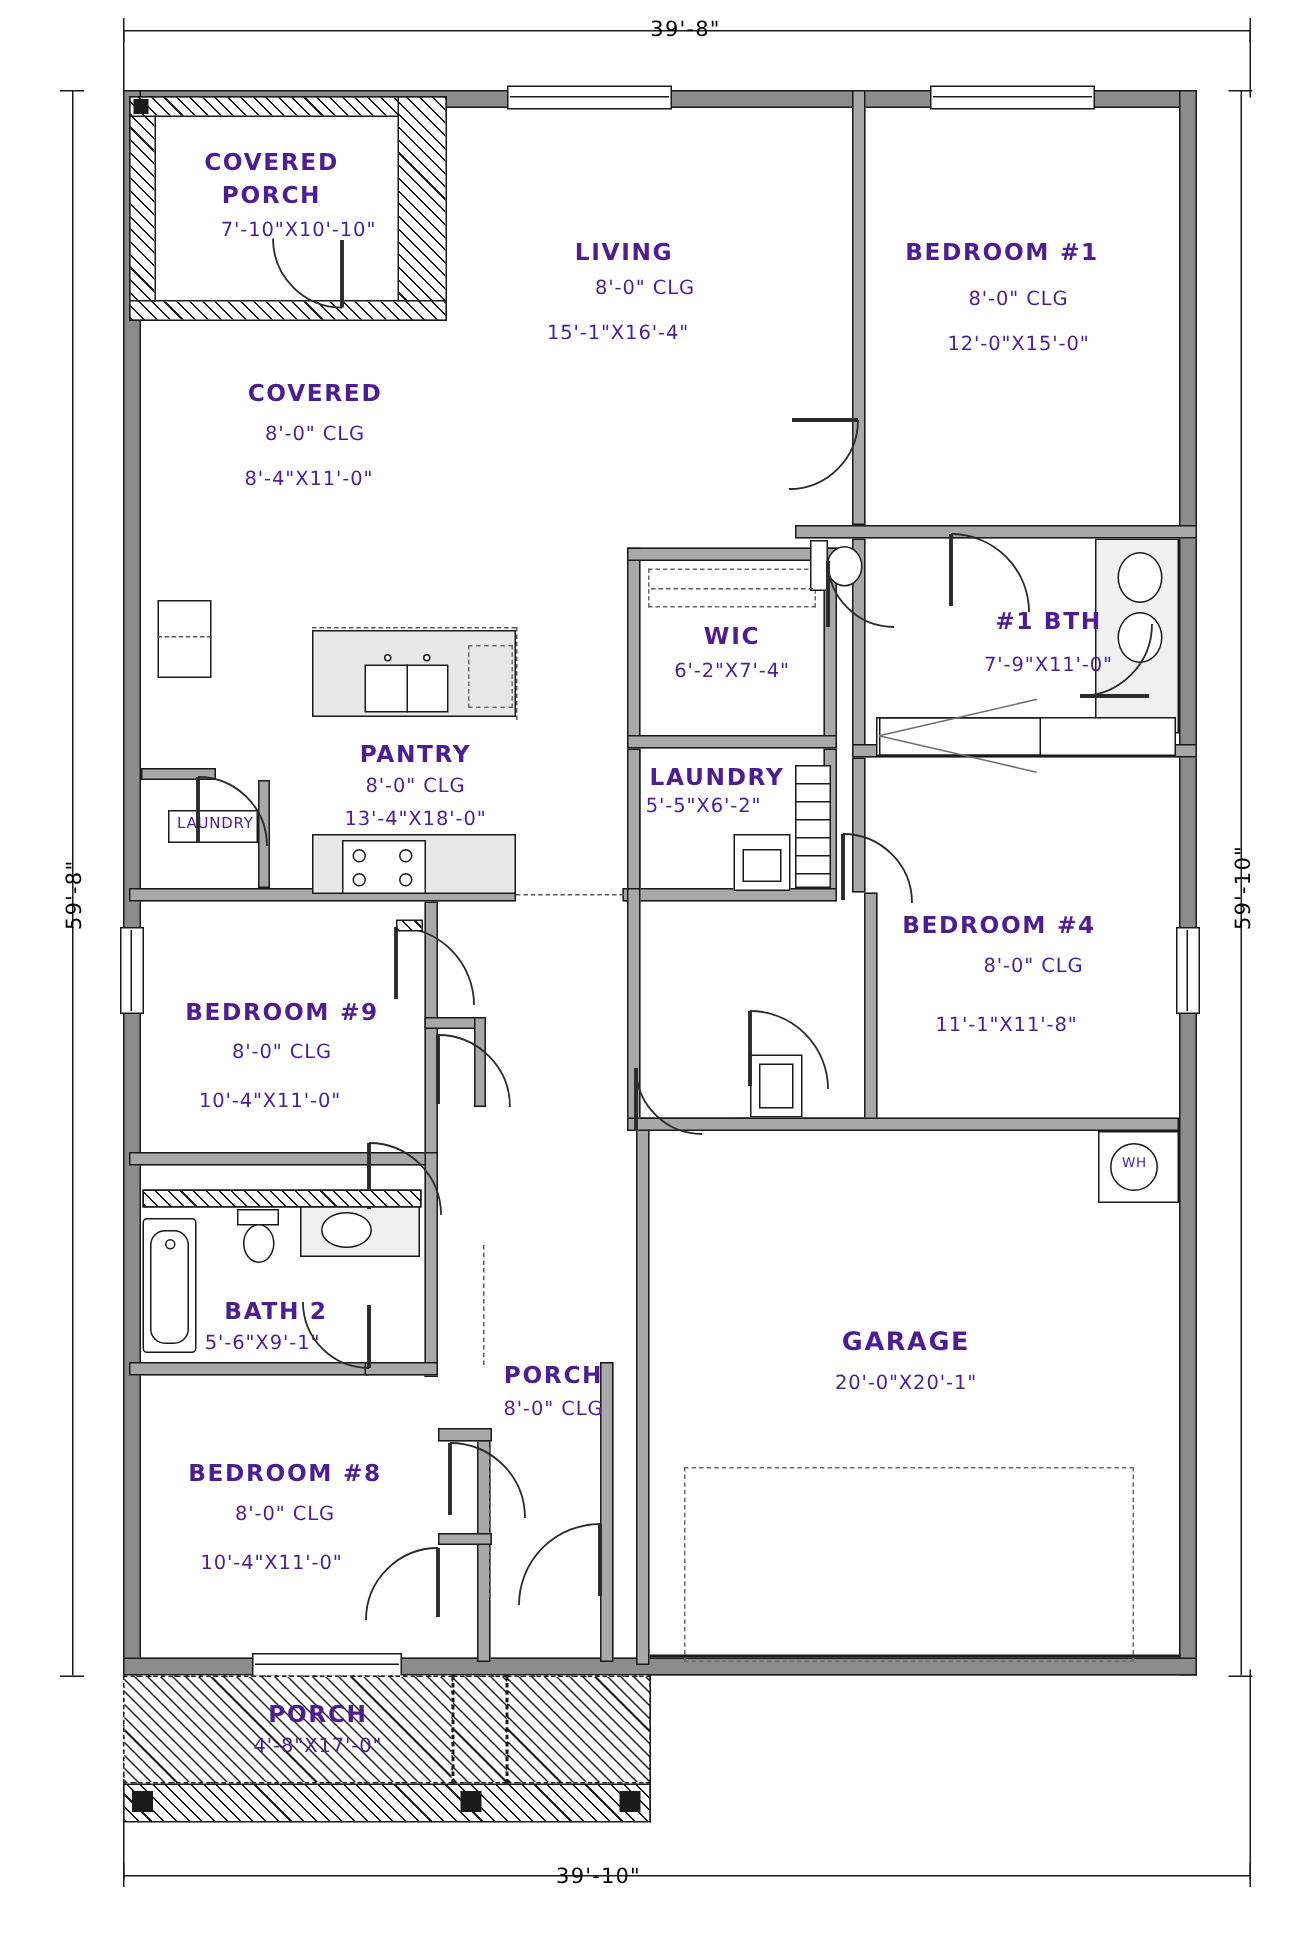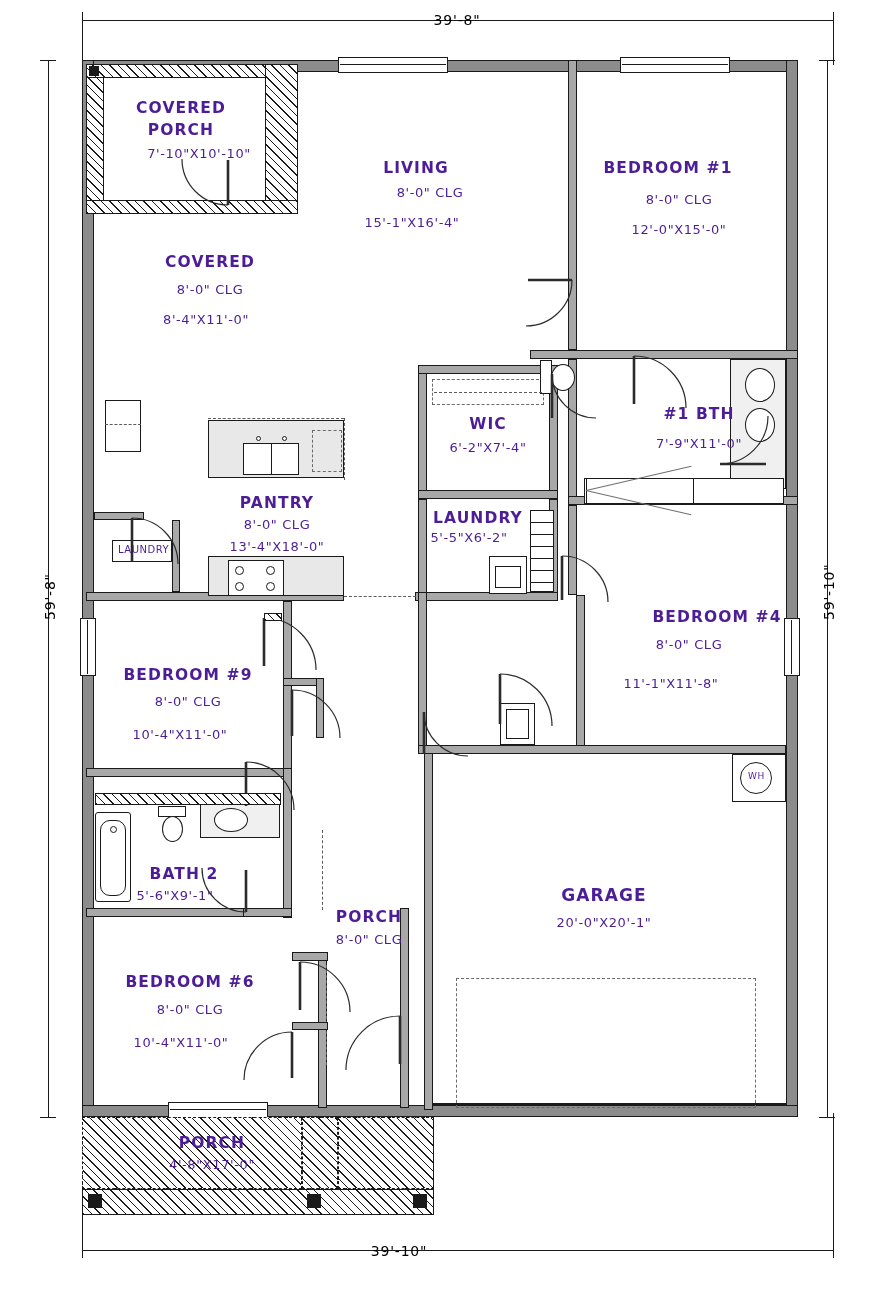--- a/index.html
+++ b/index.html
@@ -316,21 +316,21 @@
   <div class="lbl rm-name ctr" style="left:478px; top:509px;">LAUNDRY</div>
   <div class="lbl rm-sub ctr" style="left:469px; top:530px;">5'-5"X6'-2"</div>
 
   <div class="lbl rm-name ctr" style="left:188px; top:666px;">BEDROOM #9</div>
   <div class="lbl rm-sub ctr" style="left:188px; top:694px;">8'-0" CLG</div>
   <div class="lbl rm-sub ctr" style="left:180px; top:727px;">10'-4"X11'-0"</div>
 
   <div class="wall thin" style="left:283px; top:678px; width:40px; height:8px;"></div>
   <div class="wall thin" style="left:316px; top:678px; width:8px; height:60px;"></div>
 
-  <div class="lbl rm-name ctr" style="left:717px; top:608px;">BEDROOM #4</div>
+  <div class="lbl rm-name ctr" style="left:666px; top:608px;">BEDROOM #4</div>
   <div class="lbl rm-sub ctr" style="left:689px; top:637px;">8'-0" CLG</div>
   <div class="lbl rm-sub ctr" style="left:671px; top:676px;">11'-1"X11'-8"</div>
 
   <div class="box" style="left:500px; top:703px; width:35px; height:42px; background:#fff;"></div>
   <div class="box" style="left:506px; top:709px; width:23px; height:30px;"></div>
 
   <div class="box" style="left:95px; top:812px; width:36px; height:90px; background:#fff; border-radius:3px;"></div>
   <div class="box" style="left:100px; top:820px; width:26px; height:76px; border-radius:10px;"></div>
   <div class="circ" style="left:110px; top:826px; width:7px; height:7px;"></div>
 
@@ -343,21 +343,21 @@
   <div class="hatch" style="left:95px; top:793px; width:186px; height:12px;"></div>
 
   <div class="lbl rm-name ctr" style="left:184px; top:865px;">BATH 2</div>
   <div class="lbl rm-sub ctr" style="left:175px; top:888px;">5'-6"X9'-1"</div>
 
   <div class="lbl rm-name ctr" style="left:369px; top:908px;">PORCH</div>
   <div class="lbl rm-sub ctr" style="left:369px; top:932px;">8'-0" CLG</div>
   <div class="dash-v" style="left:322px; top:830px; height:80px;"></div>
   <div class="dash-v" style="left:326px; top:965px; height:100px;"></div>
 
-  <div class="lbl rm-name ctr" style="left:190px; top:973px;">BEDROOM #6</div>
+  <div class="lbl rm-name ctr" style="left:190px; top:973px;">BEDROOM #8</div>
   <div class="lbl rm-sub ctr" style="left:190px; top:1002px;">8'-0" CLG</div>
   <div class="lbl rm-sub ctr" style="left:181px; top:1035px;">10'-4"X11'-0"</div>
 
   <div class="wall thin" style="left:292px; top:1022px; width:36px; height:8px;"></div>
 
   <div class="boxw" style="left:168px; top:1102px; width:100px; height:16px;"></div>
   <div class="line" style="left:170px; top:1109px; width:96px; height:1px;"></div>
 
   <div class="lbl rm-name ctr" style="left:604px; top:885px; font-size:17px;">GARAGE</div>
   <div class="lbl rm-sub ctr" style="left:604px; top:915px;">20'-0"X20'-1"</div>

